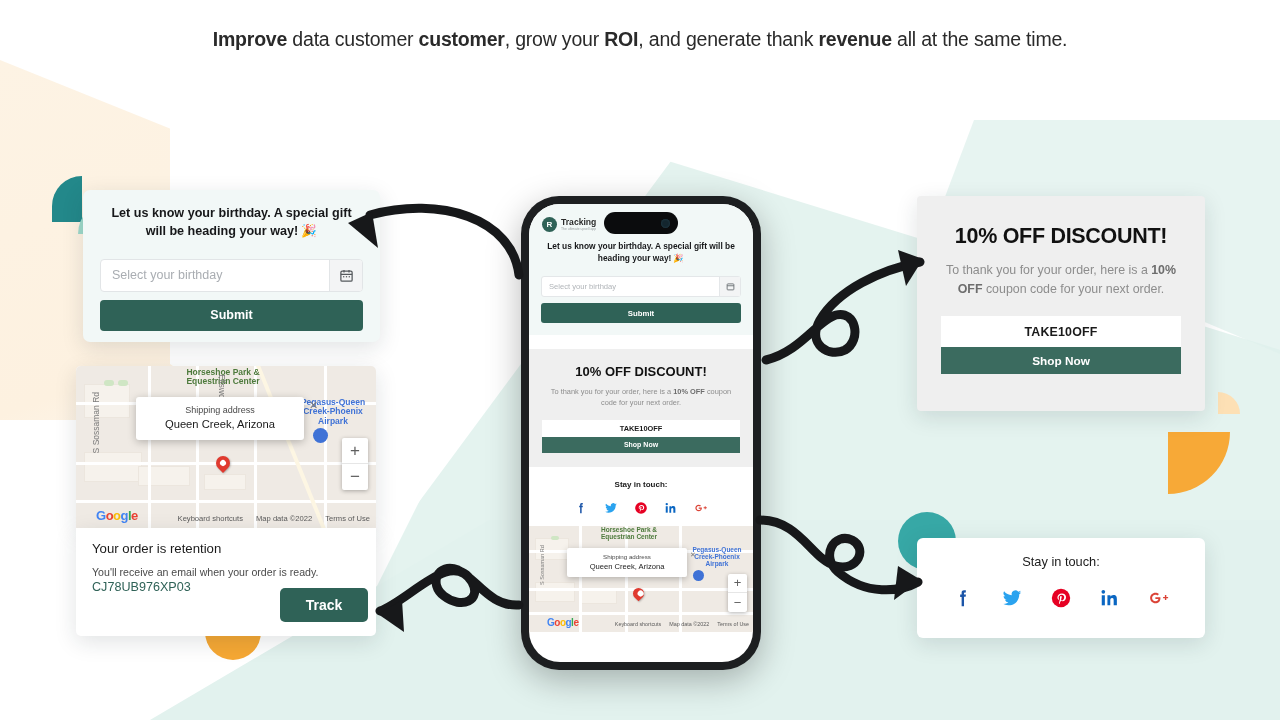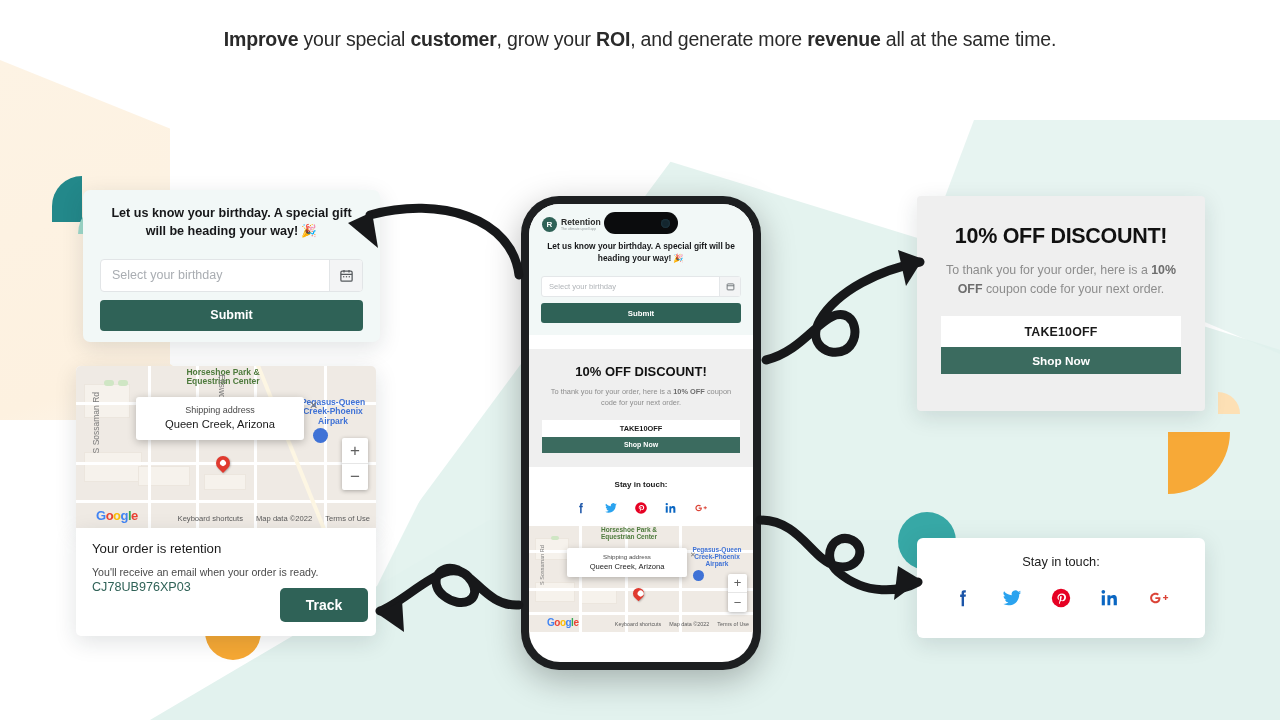--- a/index.html
+++ b/index.html
@@ -198,21 +198,21 @@
 
   <div class="qc qc-teal-dark2"></div>
   <div class="qc qc-mint"></div>
   <div class="qc half-orange"></div>
   <div class="qc qc-orange-big"></div>
   <div class="qc qc-orange-small"></div>
   <div class="qc circle-teal"></div>
 
   <div class="header">
     <div class="h-sub">
-      <b>Improve</b><span> your special </span><b>customer</b><span>, grow your </span><b>ROI</b><span>, and generate more </span><b>revenue</b><span> all at the same time.</span>
+      <b>Improve</b><span> data customer </span><b>customer</b><span>, grow your </span><b>ROI</b><span>, and generate thank </span><b>revenue</b><span> all at the same time.</span>
     </div>
   </div>
 
   <div class="bday card">
     <div class="bday-text">Let us know your birthday. A special gift will be heading your way! 🎉</div>
     <div class="bday-input">
       <input type="text" placeholder="Select your birthday" style="">
       <div class="cal-btn">
         <svg width="15" height="15" viewBox="0 0 24 24" fill="none" stroke="#55595d" stroke-width="2">
           <rect x="3" y="5" width="18" height="16" rx="2"></rect>
@@ -319,21 +319,21 @@
   </div>
 
   <div class="phone">
     <div class="phone-inner">
       <div class="notch">
           <div class="notch-cam"></div>
         </div>
       <div class="p-logo">
         <div class="p-logo-mark">R</div>
         <div>
-          <div class="p-logo-txt">Retention</div>
+          <div class="p-logo-txt">Tracking</div>
           <div class="p-logo-sub">The ultimate upsell app</div>
         </div>
       </div>
 
       <div class="p-bday">
         <div class="t">Let us know your birthday. A special gift will be heading your way! 🎉</div>
         <div class="p-input">
           <span class="ph">Select your birthday</span>
           <span class="cal">
             <svg width="9" height="9" viewBox="0 0 24 24" fill="none" stroke="#6a6f73" stroke-width="2.4">

